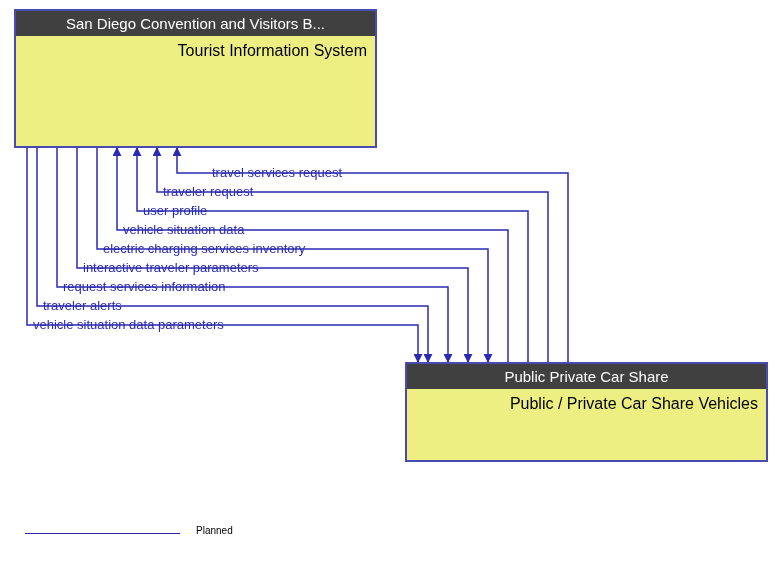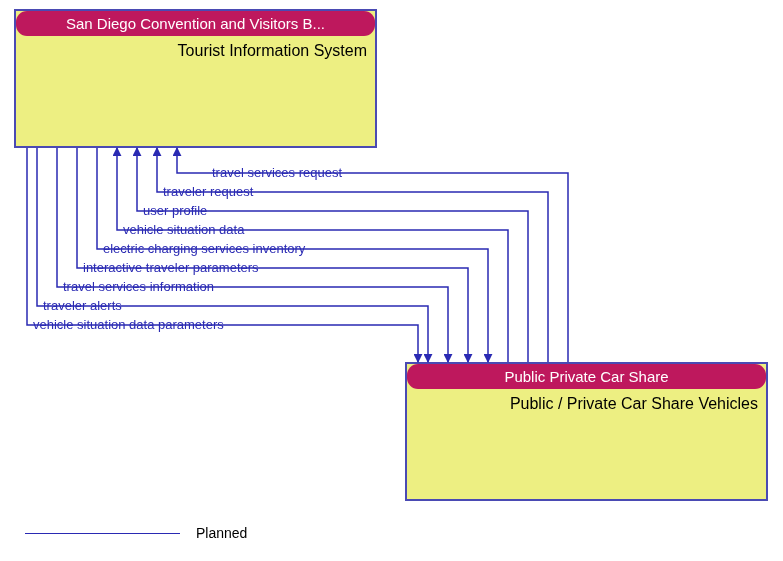--- a/index.html
+++ b/index.html
@@ -11,29 +11,28 @@
     font-family: Arial, sans-serif;
     background: white;
   }
   .entity-box {
     position: absolute;
     border: 2px solid #4a4ab3;
     background: #edef82;
     box-sizing: border-box;
   }
   .entity-header {
-    background: #be185d;
+    background: #404040;
     color: white;
     font-size: 15px;
     padding: 4px 8px;
     text-align: center;
     white-space: nowrap;
     overflow: hidden;
     text-overflow: ellipsis;
-    border-radius: 11px;
   }
   .entity-body {
     color: #000;
     font-size: 16px;
     padding: 6px 8px;
     text-align: right;
   }
   svg.flows {
     position: absolute;
     left: 0;
@@ -48,33 +47,33 @@
     color: #2a2ab3;
     white-space: nowrap;
   }
   .legend-line {
     position: absolute;
     height: 0;
     border-top: 1.5px solid #2a2ab3;
   }
   .legend-label {
     position: absolute;
-    font-size: 14px;
+    font-size: 10px;
     color: #000;
   }
 </style>
 </head>
 <body>
 
 <div class="entity-box" style="left:14px; top:9px; width:363px; height:139px;">
   <div class="entity-header">San Diego Convention and Visitors B...</div>
   <div class="entity-body">Tourist Information System</div>
 </div>
 
-<div class="entity-box" style="left:405px; top:362px; width:363px; height:139px;">
+<div class="entity-box" style="left:405px; top:362px; width:363px; height:100px;">
   <div class="entity-header">Public Private Car Share</div>
   <div class="entity-body">Public / Private Car Share Vehicles</div>
 </div>
 
 <svg class="flows">
   <defs>
     <marker id="arrow" viewBox="0 0 10 10" refX="9" refY="5" markerWidth="6" markerHeight="6" orient="auto-start-reverse">
       <path d="M 0 0 L 10 5 L 0 10 z" fill="#2a2ab3"></path>
     </marker>
   </defs>
@@ -98,18 +97,18 @@
   <path d="M 27 148 L 27 325 L 418 325 L 418 362" fill="none" stroke="#2a2ab3" stroke-width="1.5" marker-end="url(#arrow)"></path>
 </svg>
 
 <div class="flow-label" style="left:183px; top:165px;margin-left:29px;">travel services request</div>
 <div class="flow-label" style="left:163px; top:184px;">traveler request</div>
 <div class="flow-label" style="left:143px; top:203px;">user profile</div>
 <div class="flow-label" style="left:123px; top:222px;">vehicle situation data</div>
 
 <div class="flow-label" style="left:103px; top:241px;">electric charging services inventory</div>
 <div class="flow-label" style="left:83px; top:260px;">interactive traveler parameters</div>
-<div class="flow-label" style="left:63px; top:279px;">travel services information</div>
+<div class="flow-label" style="left:63px; top:279px;">request services information</div>
 <div class="flow-label" style="left:43px; top:298px;">traveler alerts</div>
 <div class="flow-label" style="left:33px; top:317px;">vehicle situation data parameters</div>
 
 <div class="legend-line" style="left:25px; top:533px; width:155px;"></div>
 <div class="legend-label" style="left:196px; top:525px;">Planned</div>
 
 </body></html>

